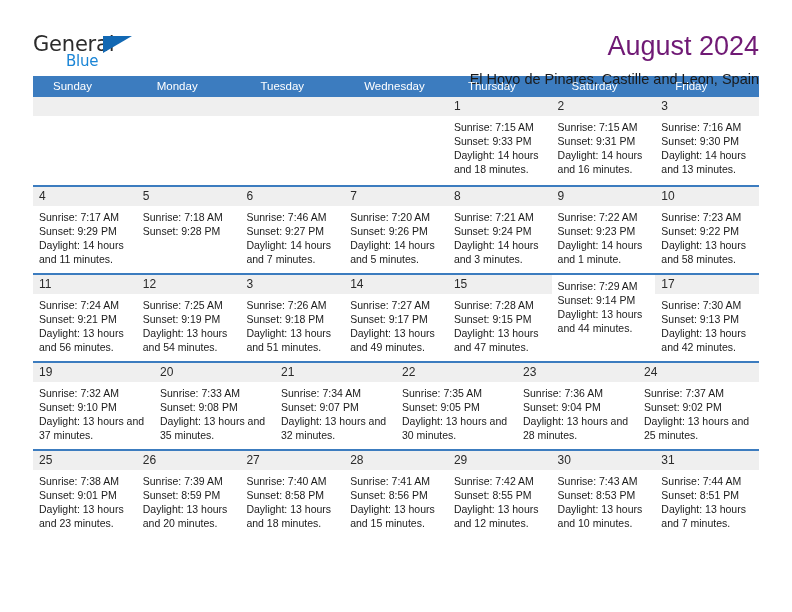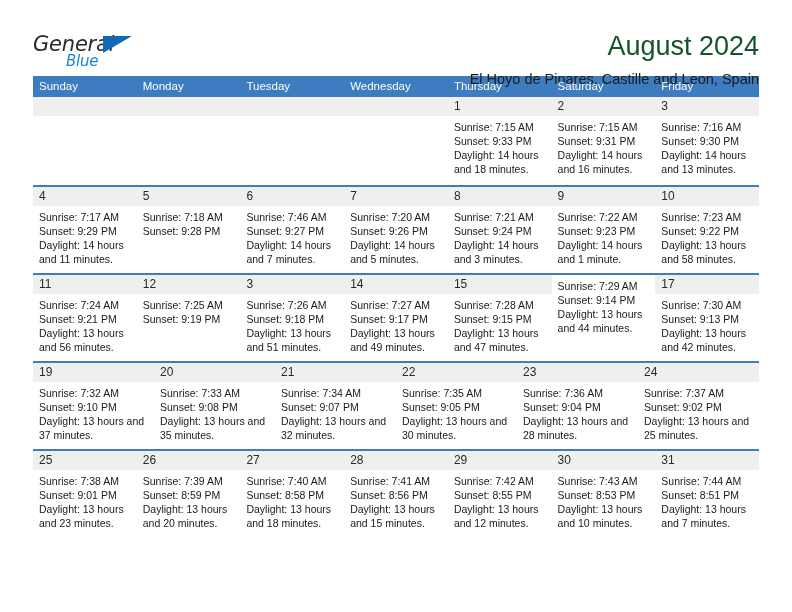--- a/index.html
+++ b/index.html
@@ -29,21 +29,20 @@
     justify-content: space-between;
     padding-top: 30px;
     height: 68px;
     box-sizing: border-box;
   }
   .brand {
     position: relative;
     width: 120px;
     height: 48px;
     flex: 0 0 auto;
-    font-style: italic;
   }
   .brand-general {
     position: absolute;
     left: 0;
     top: 2px;
     font-size: 21px;
     letter-spacing: -0.2px;
     color: #2b2b2b;
     font-family: "DejaVu Sans", sans-serif;
   }
@@ -65,21 +64,21 @@
     color: #1a85d6;
     font-family: "DejaVu Sans", sans-serif;
   }
   .titles {
     text-align: right;
     flex: 1 1 auto;
   }
   .cal-title {
     font-size: 27px;
     font-weight: normal;
-    color: #14532d;
+    color: #701a75;
     line-height: 32px;
     white-space: nowrap;
   }
   .cal-subtitle {
     margin-top: 8px;
     font-size: 14.5px;
     color: #1a1a1a;
     line-height: 18px;
     white-space: nowrap;
   }
@@ -93,21 +92,21 @@
     display: flex;
     background: #3c7cbf;
     height: 21px;
   }
   .dow {
     flex: 1 1 0;
     min-width: 0;
     color: #ffffff;
     font-size: 11.5px;
     line-height: 21px;
-    padding-left: 6px;
+    padding-left: 20px;
     box-sizing: border-box;
     white-space: nowrap;
   }
   .week {
     display: flex;
     border-top: 2px solid #3c7cbf;
     height: 88px;
     box-sizing: border-box;
   }
   .week:first-of-type {
@@ -279,20 +278,21 @@
               <div>Sunrise: 7:24 AM</div>
               <div>Sunset: 9:21 PM</div>
               <div class="wrap2">Daylight: 13 hours and 56 minutes.</div>
             </div>
           </div>
           <div class="cell">
             <div class="daynum">12</div>
             <div class="info">
               <div>Sunrise: 7:25 AM</div>
               <div>Sunset: 9:19 PM</div>
+              <div class="wrap2">Daylight: 13 hours and 54 minutes.</div>
             </div>
           </div>
           <div class="cell">
             <div class="daynum">3</div>
             <div class="info">
               <div>Sunrise: 7:26 AM</div>
               <div>Sunset: 9:18 PM</div>
               <div class="wrap2">Daylight: 13 hours and 51 minutes.</div>
             </div>
           </div>

